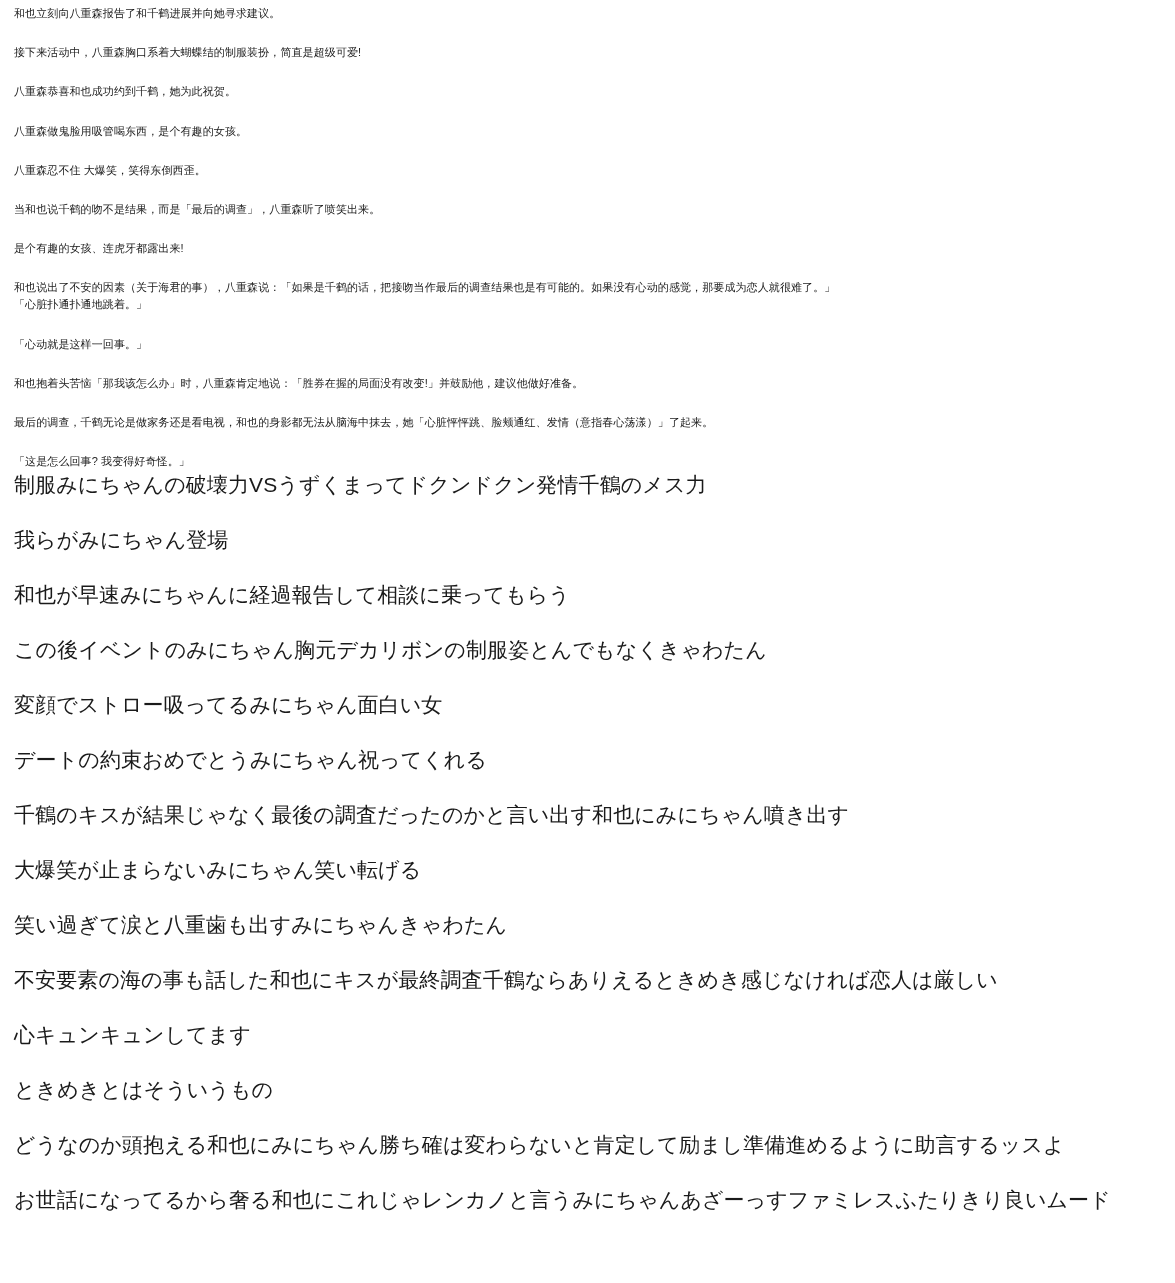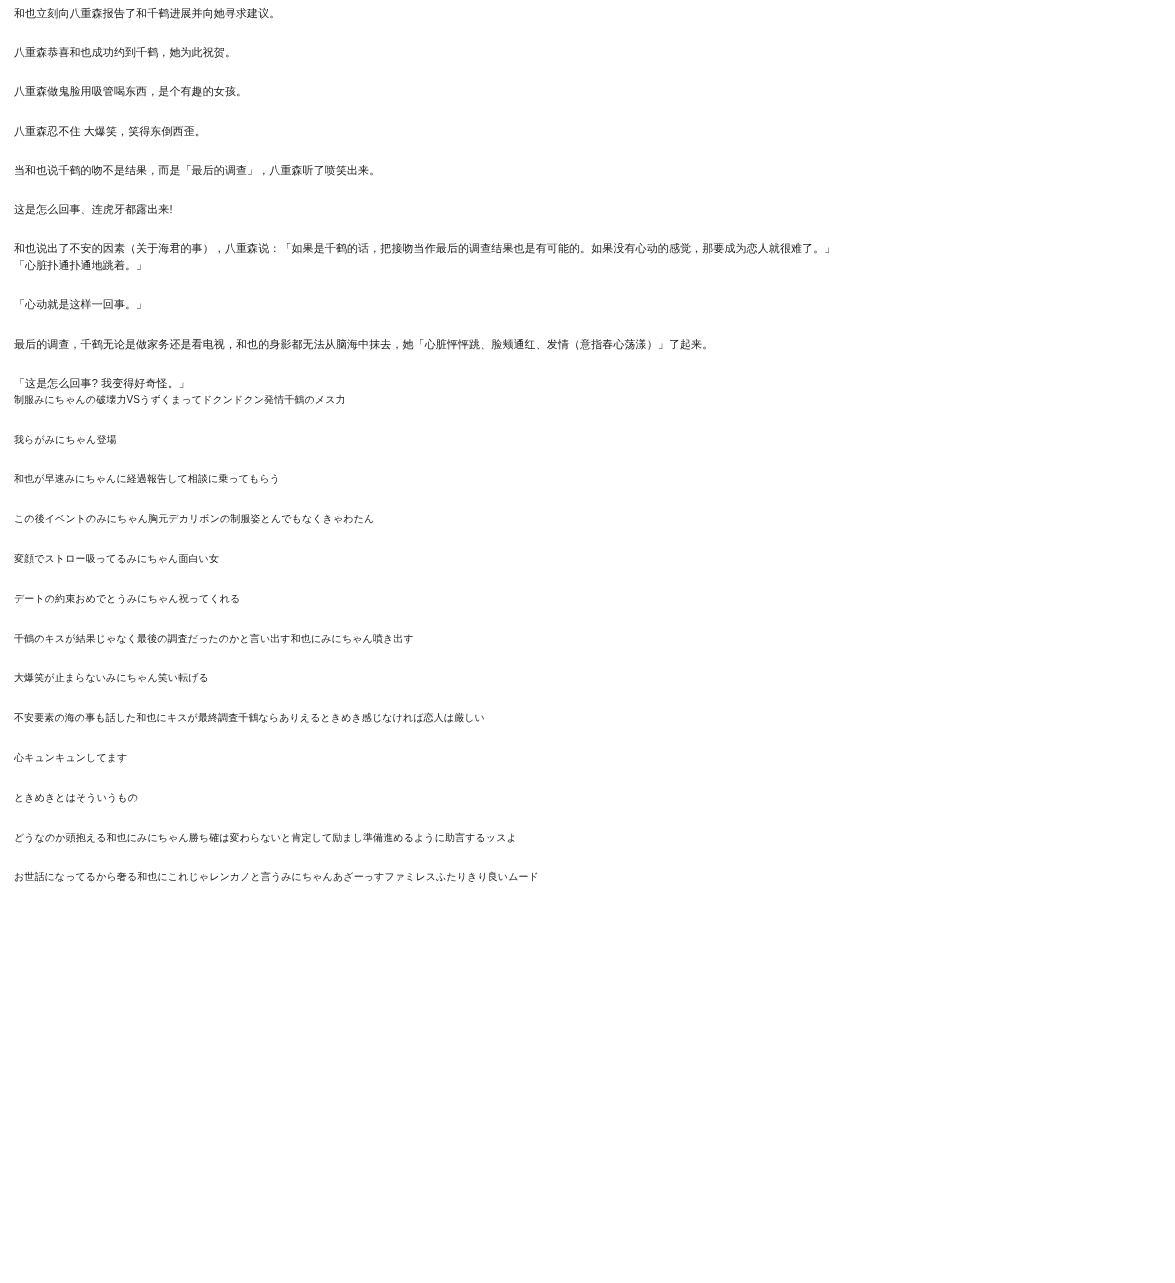--- a/index.html
+++ b/index.html
@@ -20,62 +20,65 @@
   }
   .para {
     font-size: 11px;
     line-height: 1.38;
     margin: 0 0 24px 0;
     white-space: nowrap;
     letter-spacing: 0.1px;
   }
   .para.jp {
     margin: 0 0 24px 0;
-    font-size: 10px;
+    font-size: 21px;
   }
   .block-cn .para:last-child {
   }
   .block-jp {
     margin-top: 0;
   }
   .block-jp .para {
     margin-bottom: 26px;
   }
   .para.tight {
     margin-bottom: 2px;
   }
 </style>
 </head>
 <body>
 
 <div class="page">
 
   <div class="block-cn">
     <p class="para">和也立刻向八重森报告了和千鹤进展并向她寻求建议。</p>
+    <p class="para">接下来活动中，八重森胸口系着大蝴蝶结的制服装扮，简直是超级可爱!</p>
     <p class="para">八重森恭喜和也成功约到千鹤，她为此祝贺。</p>
     <p class="para">八重森做鬼脸用吸管喝东西，是个有趣的女孩。</p>
     <p class="para">八重森忍不住 大爆笑，笑得东倒西歪。</p>
     <p class="para">当和也说千鹤的吻不是结果，而是「最后的调查」，八重森听了喷笑出来。</p>
-    <p class="para">这是怎么回事、连虎牙都露出来!</p>
+    <p class="para">是个有趣的女孩、连虎牙都露出来!</p>
     <p class="para tight">和也说出了不安的因素（关于海君的事），八重森说：「如果是千鹤的话，把接吻当作最后的调查结果也是有可能的。如果没有心动的感觉，那要成为恋人就很难了。」</p>
     <p class="para">「心脏扑通扑通地跳着。」</p>
     <p class="para">「心动就是这样一回事。」</p>
+    <p class="para">和也抱着头苦恼「那我该怎么办」时，八重森肯定地说：「胜券在握的局面没有改变!」并鼓励他，建议他做好准备。</p>
     <p class="para">最后的调查，千鹤无论是做家务还是看电视，和也的身影都无法从脑海中抹去，她「心脏怦怦跳、脸颊通红、发情（意指春心荡漾）」了起来。</p>
     <p class="para tight">「这是怎么回事? 我变得好奇怪。」</p>
   </div>
 
   <div class="block-jp">
     <p class="para jp">制服みにちゃんの破壊力VSうずくまってドクンドクン発情千鶴のメス力</p>
     <p class="para jp">我らがみにちゃん登場</p>
     <p class="para jp">和也が早速みにちゃんに経過報告して相談に乗ってもらう</p>
     <p class="para jp">この後イベントのみにちゃん胸元デカリボンの制服姿とんでもなくきゃわたん</p>
     <p class="para jp">変顔でストロー吸ってるみにちゃん面白い女</p>
     <p class="para jp">デートの約束おめでとうみにちゃん祝ってくれる</p>
     <p class="para jp">千鶴のキスが結果じゃなく最後の調査だったのかと言い出す和也にみにちゃん噴き出す</p>
     <p class="para jp">大爆笑が止まらないみにちゃん笑い転げる</p>
+    <p class="para jp">笑い過ぎて涙と八重歯も出すみにちゃんきゃわたん</p>
     <p class="para jp">不安要素の海の事も話した和也にキスが最終調査千鶴ならありえるときめき感じなければ恋人は厳しい</p>
     <p class="para jp">心キュンキュンしてます</p>
     <p class="para jp">ときめきとはそういうもの</p>
     <p class="para jp">どうなのか頭抱える和也にみにちゃん勝ち確は変わらないと肯定して励まし準備進めるように助言するッスよ</p>
     <p class="para jp">お世話になってるから奢る和也にこれじゃレンカノと言うみにちゃんあざーっすファミレスふたりきり良いムード</p>
 
   </div>
 
 </div>
 

